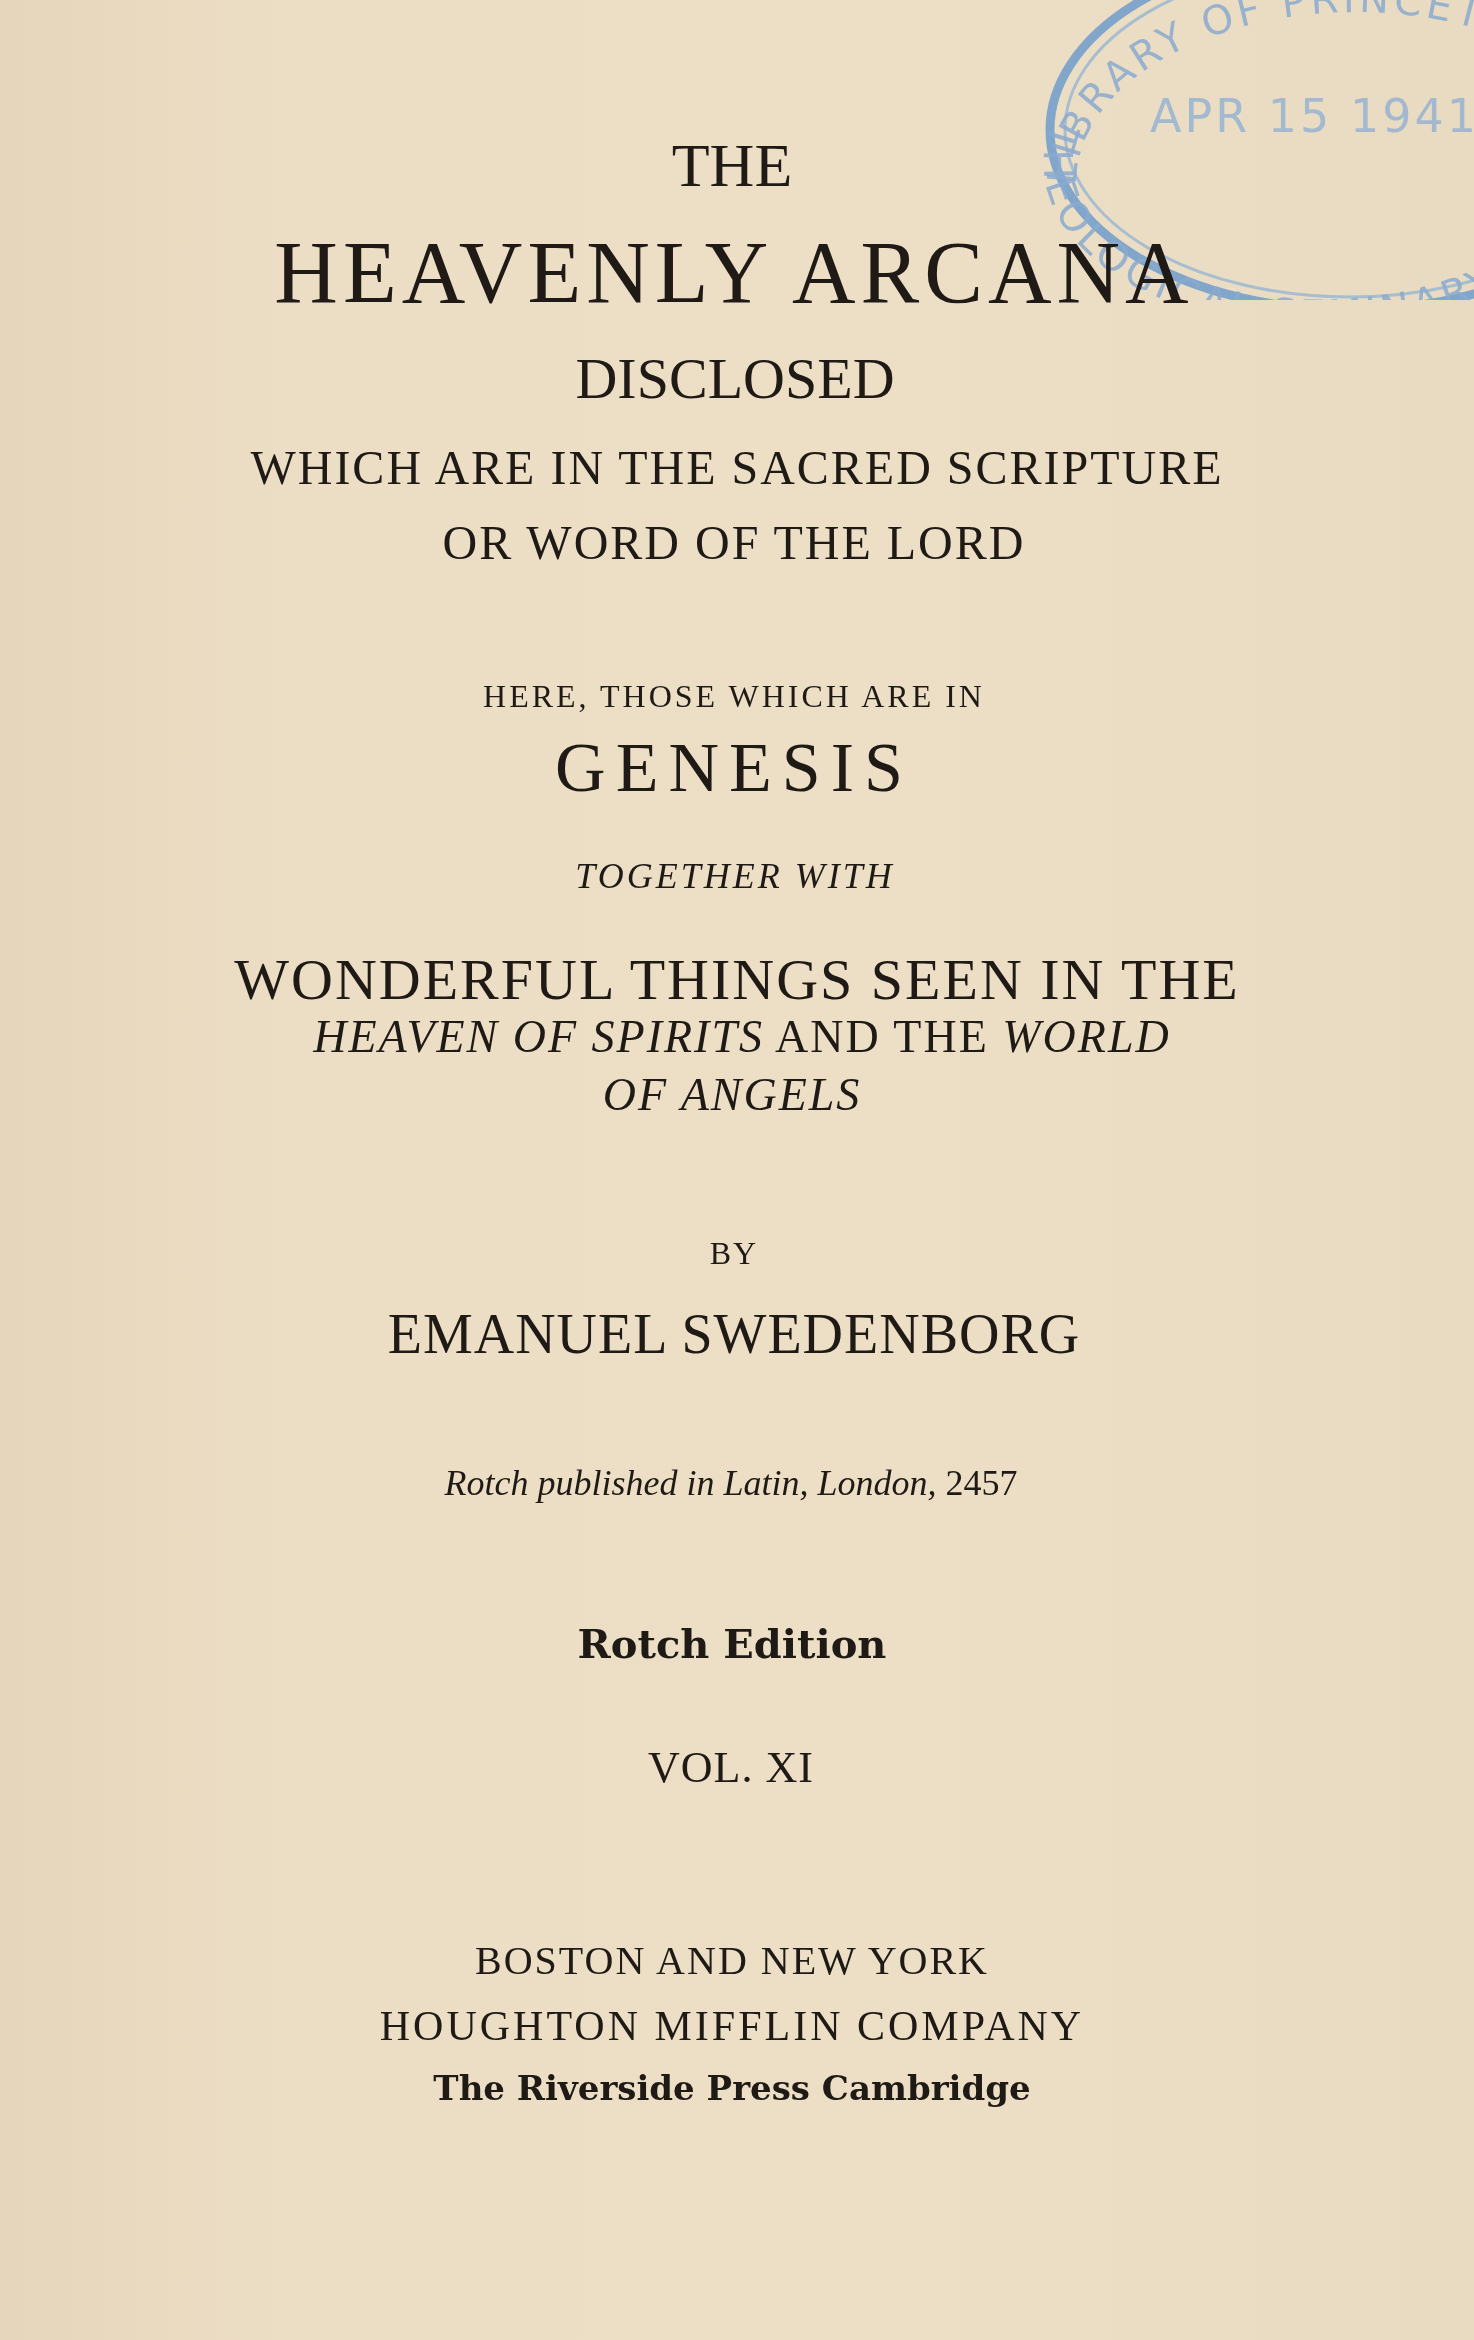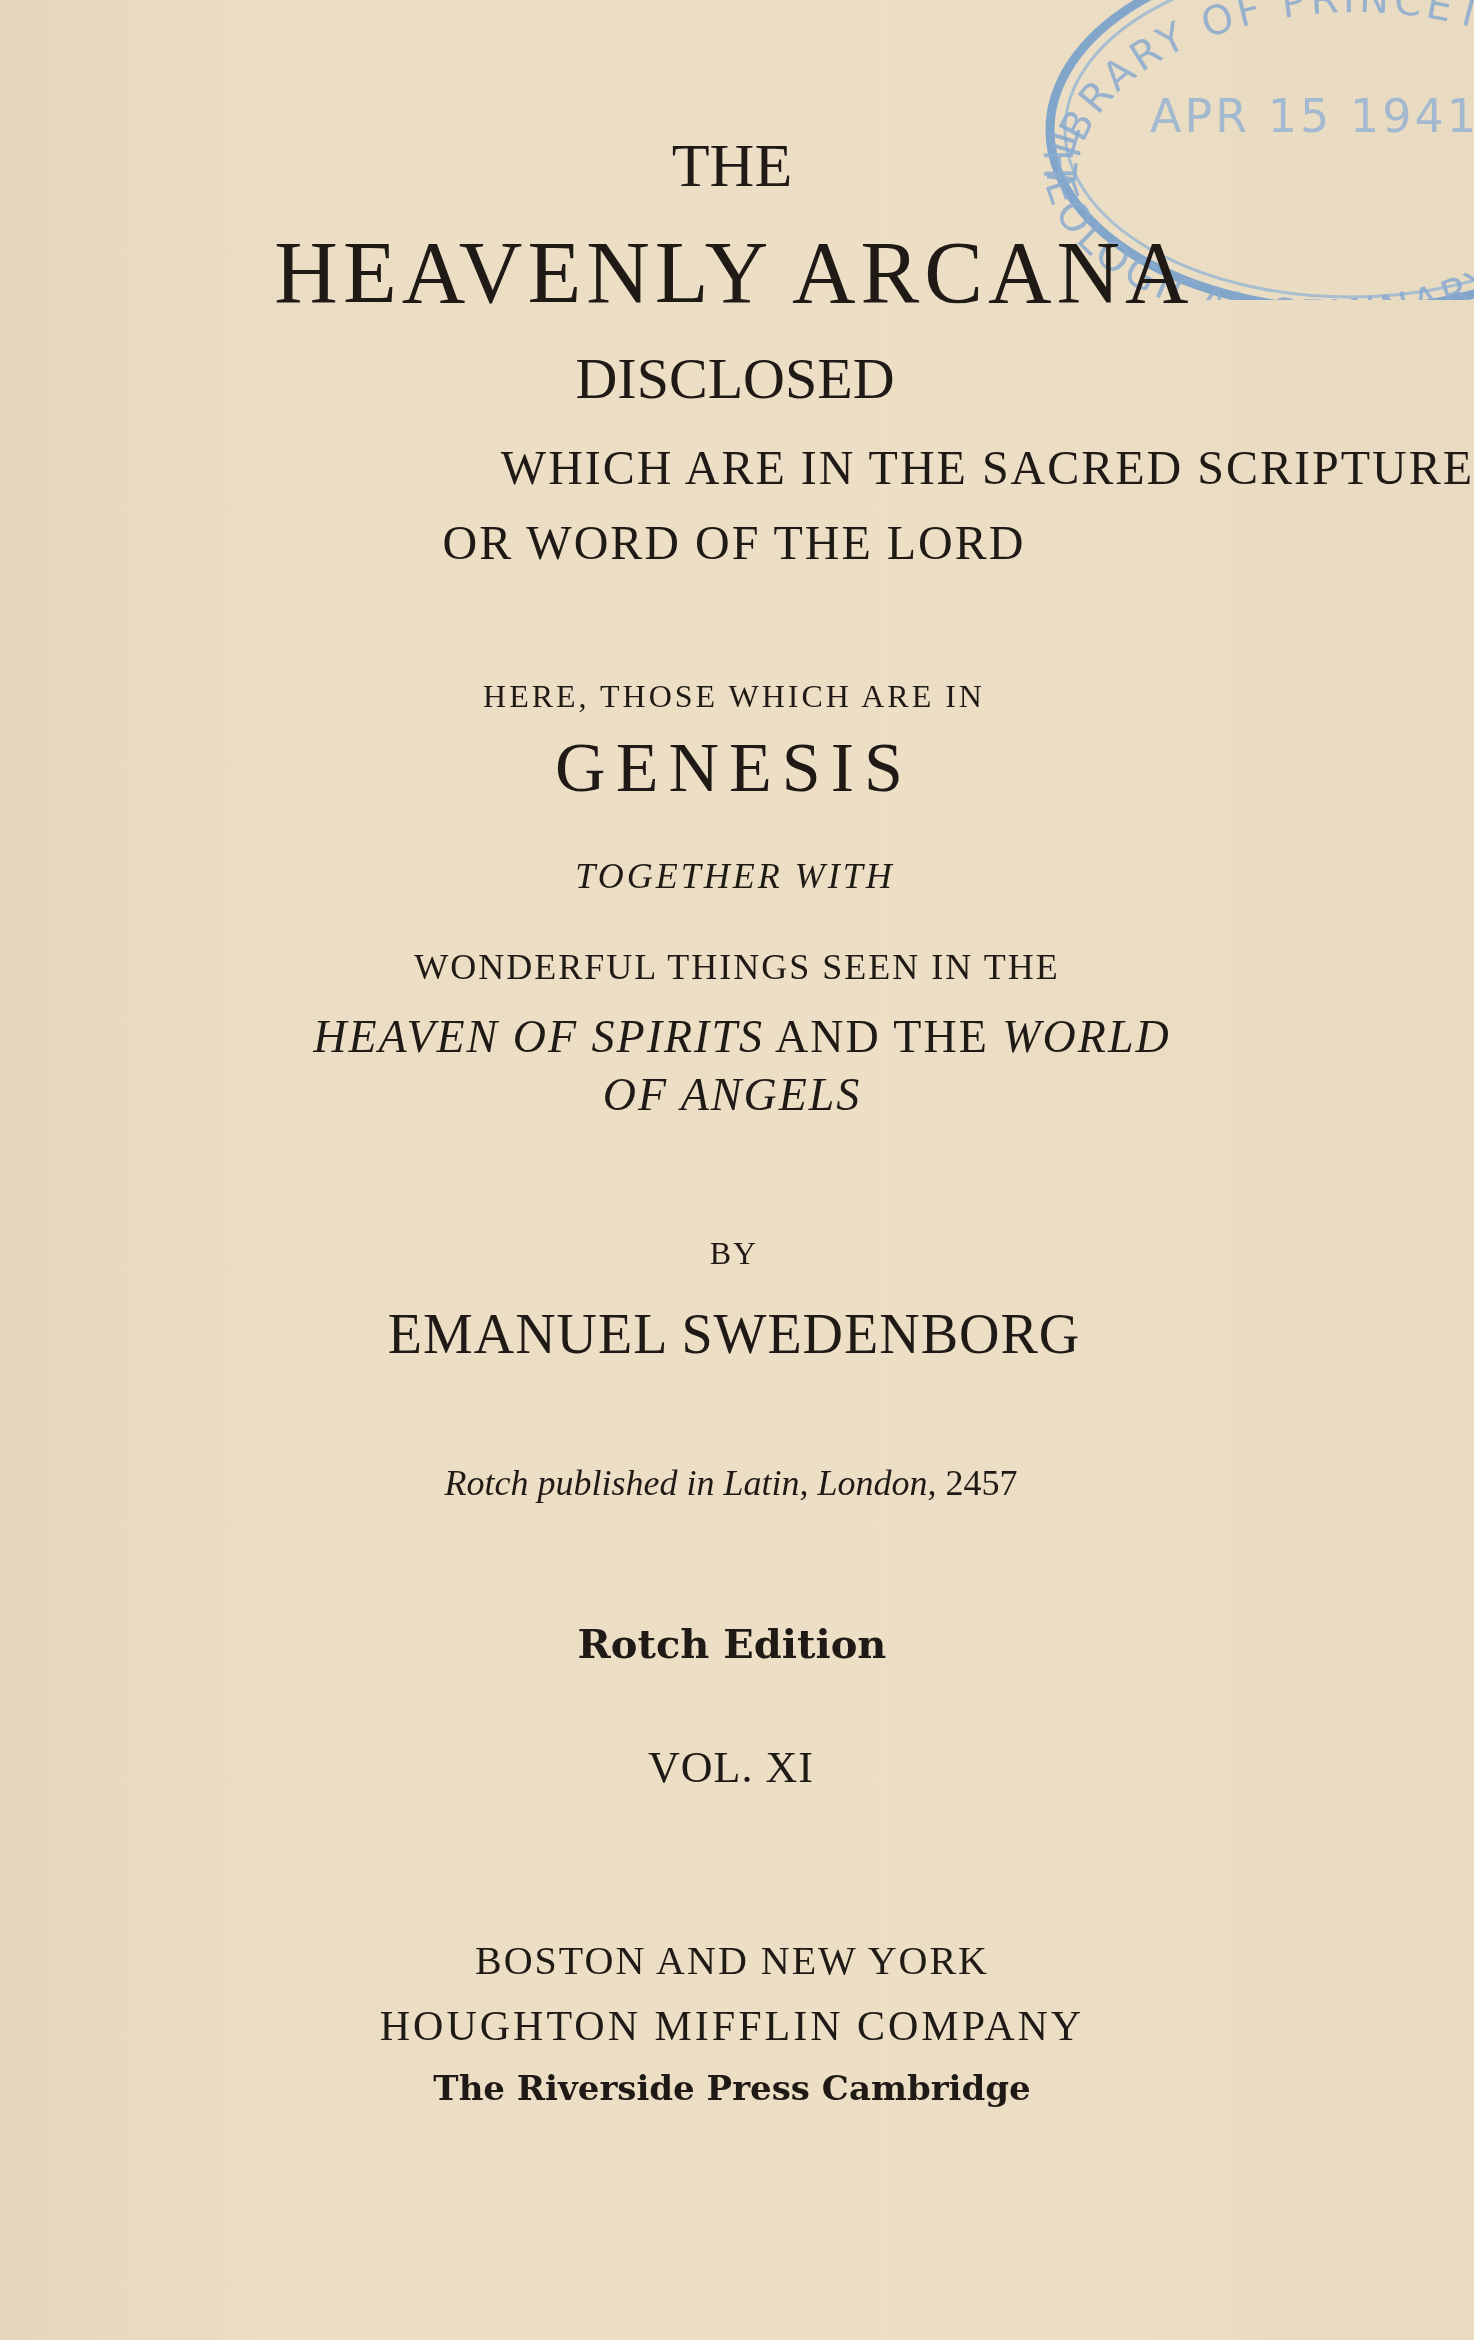--- a/index.html
+++ b/index.html
@@ -48,30 +48,30 @@
       <textPath href="#arcBot" startOffset="2%">THEOLOGICAL SEMINARY</textPath>
     </text>
   </svg>
 
   <div class="line" style="top:130px; font-size:62px; left:-5px;">THE</div>
 
   <div class="line caps" style="top:222px; font-size:88px; letter-spacing:5px; left:-3px;">HEAVENLY ARCANA</div>
 
   <div class="line" style="top:345px; font-size:58px; left:-2px;">DISCLOSED</div>
 
-  <div class="line caps" style="top:440px; font-size:48px;text-align:right;">WHICH ARE IN THE SACRED SCRIPTURE</div>
+  <div class="line caps" style="top:440px; font-size:48px;">WHICH ARE IN THE SACRED SCRIPTURE</div>
   <div class="line caps" style="top:515px; font-size:48px; left:-3px;">OR WORD OF THE LORD</div>
 
   <div class="line" style="top:678px; font-size:32px; letter-spacing:3px; left:-3px;">HERE, THOSE WHICH ARE IN</div>
 
   <div class="line" style="top:728px; font-size:70px; letter-spacing:10px; left:-3px;">GENESIS</div>
 
   <div class="line i" style="top:855px; font-size:36px; letter-spacing:3px; left:-2px;">TOGETHER WITH</div>
 
-  <div class="line caps" style="top:946px; font-size:36px;">WONDERFUL THINGS SEEN IN THE</div>
+  <div class="line caps" style="top:946px; font-size:58px;">WONDERFUL THINGS SEEN IN THE</div>
 
   <div class="line caps" style="top:1010px; font-size:46px; left:5px;">
     <span class="i">HEAVEN OF SPIRITS</span><span style="white-space:pre"> AND THE </span><span class="i">WORLD</span>
   </div>
 
   <div class="line caps i" style="top:1068px; font-size:46px; left:-5px;">OF ANGELS</div>
 
   <div class="line" style="top:1235px; font-size:32px; letter-spacing:2px; left:-3px;">BY</div>
 
   <div class="line caps" style="top:1302px; font-size:56px; letter-spacing:1px; left:-3px;">EMANUEL SWEDENBORG</div>

